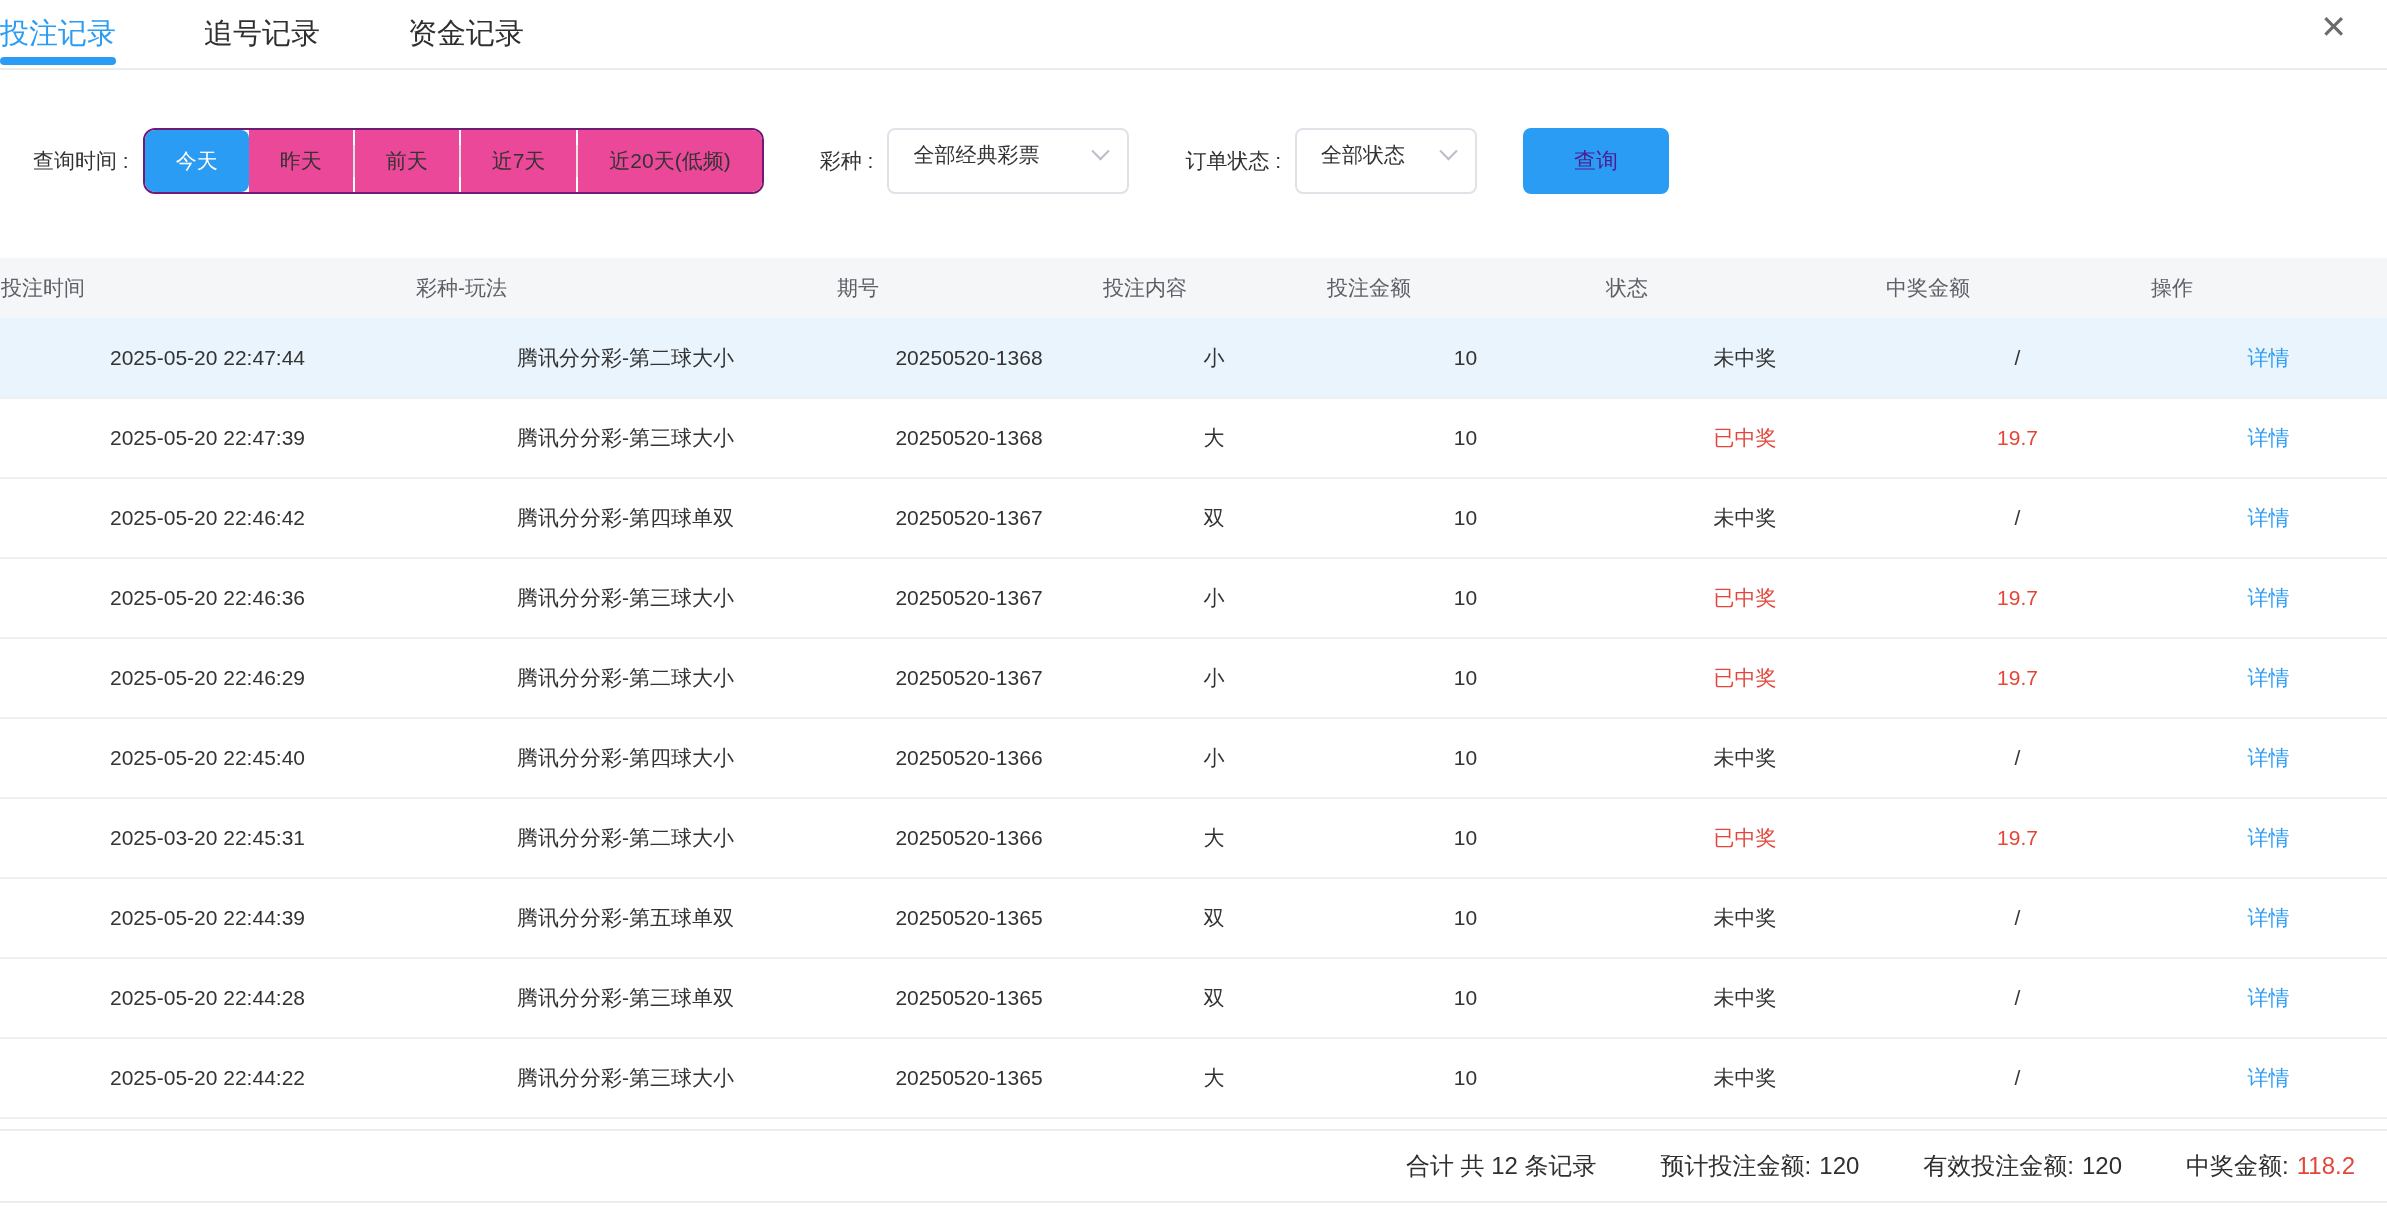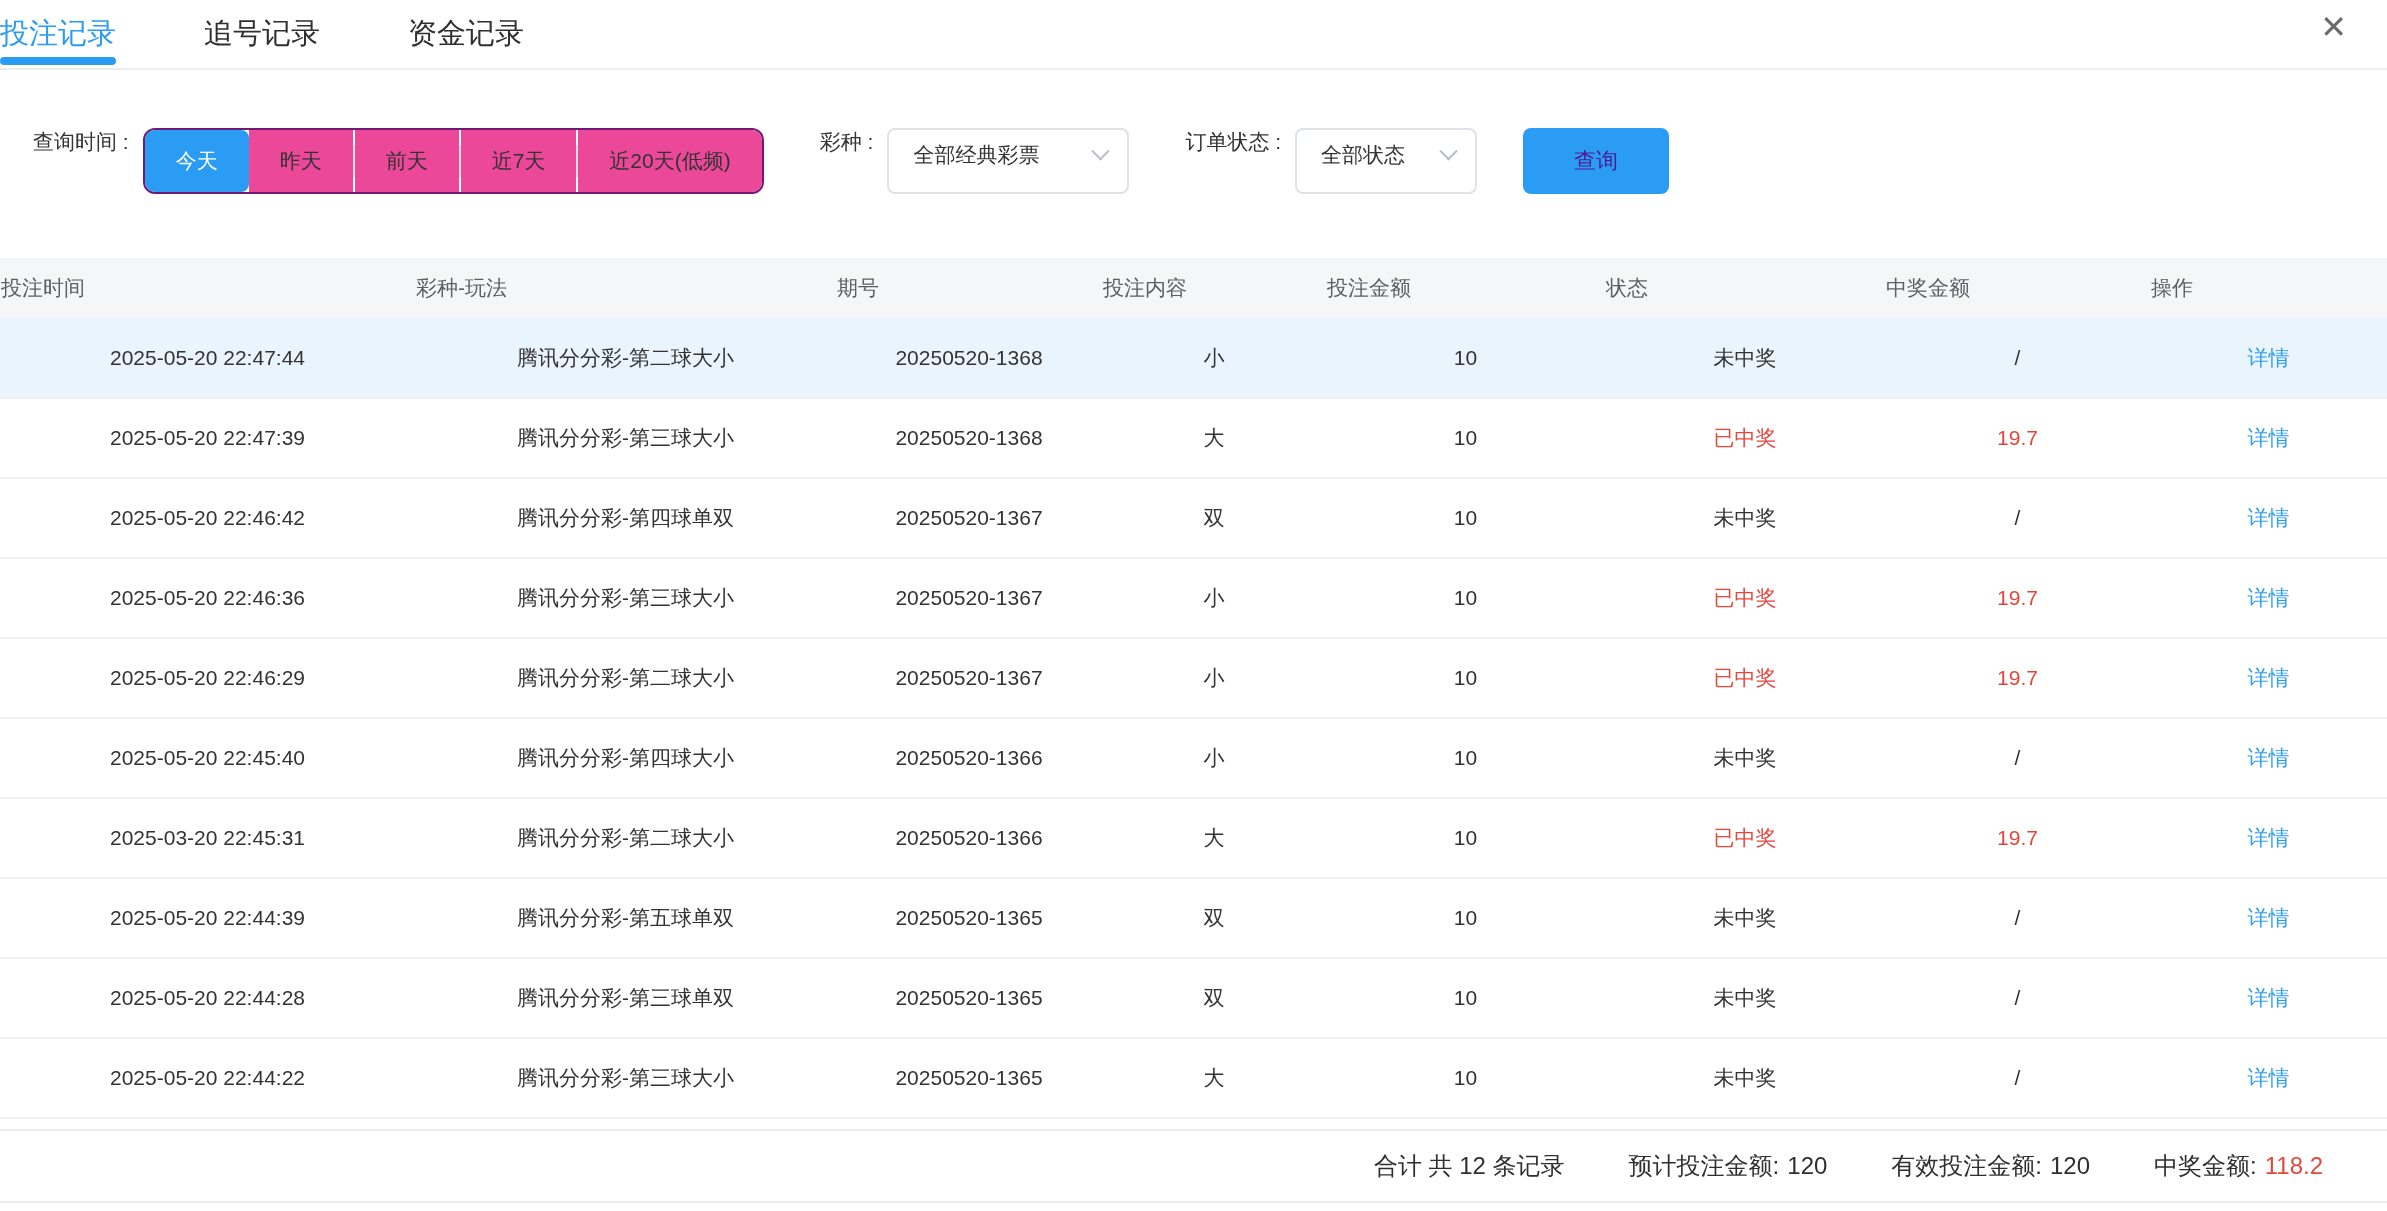--- a/index.html
+++ b/index.html
@@ -15,21 +15,21 @@
   .tabbar{height:70px;border-bottom:2px solid #ececec;display:flex;align-items:center;
     position:relative;}
   .tab{font-size:29px;color:#2f2f2f;margin-right:88px;height:100%;display:flex;
     align-items:center;position:relative;cursor:pointer;}
   .tab.active{color:var(--accent);}
   .tab.active::after{content:"";position:absolute;left:0;right:0;bottom:3px;height:8px;
     border-radius:4px;background:var(--accent);}
   .close-btn{position:absolute;right:40px;top:0;height:54px;display:flex;align-items:center;
     font-size:32px;color:#6b6b6b;cursor:pointer;}
   
-  .filters{display:flex;margin:58px 0 0 33px;height:66px;}
+  .filters{display:flex;align-items:center;margin:58px 0 0 33px;height:66px;}
   .f-label{font-size:21px;color:#333;margin-right:14px;white-space:nowrap;}
   .time-group{display:flex;align-items:stretch;border:2px solid #701a75;border-radius:12px;
     height:66px;overflow:hidden;margin-right:56px;background:#fff;}
   .time-opt{display:flex;align-items:center;padding:0 31px;font-size:21px;color:#333;
     cursor:pointer;white-space:nowrap;background:#ec4899;}
   .time-opt.active{background:var(--accent);color:#fff;border-radius:8px;}
   .time-sep{width:2px;background:#e4e4e4;margin:15px 0;}
   .select{height:66px;border:2px solid #dfe3e8;border-radius:8px;display:flex;
     align-items:center;justify-content:space-between;padding:0 20px 12px 24px;
     margin-right:56px;cursor:pointer;background:#fff;}
@@ -47,21 +47,21 @@
   col.c5{width:279px;} col.c6{width:280px;} col.c7{width:265px;} col.c8{width:237px;}
   thead th{height:60px;background:var(--th-bg);font-size:21px;font-weight:normal;
     color:#5c6066;text-align:left;}
   tbody td{height:80px;font-size:21px;color:#333;text-align:center;
     border-bottom:2px solid #efefef;white-space:nowrap;}
   tbody tr.hl td{background:var(--hl-bg);}
   td.win{color:var(--red);}
   .detail{color:var(--accent);cursor:pointer;text-decoration:none;}
   
   .summary{margin-top:10px;height:74px;border-top:2px solid #ececec;border-bottom:2px solid #ececec;
-    display:flex;align-items:center;justify-content:flex-end;padding-right:64px;font-size:24px;color:#2f2f2f;}
+    display:flex;align-items:center;justify-content:flex-end;padding-right:32px;font-size:24px;color:#2f2f2f;}
   .sum-item{display:flex;align-items:center;margin-left:64px;white-space:nowrap;}
   .sum-label{margin-right:8px;}
   .sum-value.red{color:var(--red);}
 </style>
 </head>
 <body>
 
 <div class="tabbar">
   <div id="tab-list" style="display:flex;height:100%;">
       <div class="tab active">投注记录</div>

